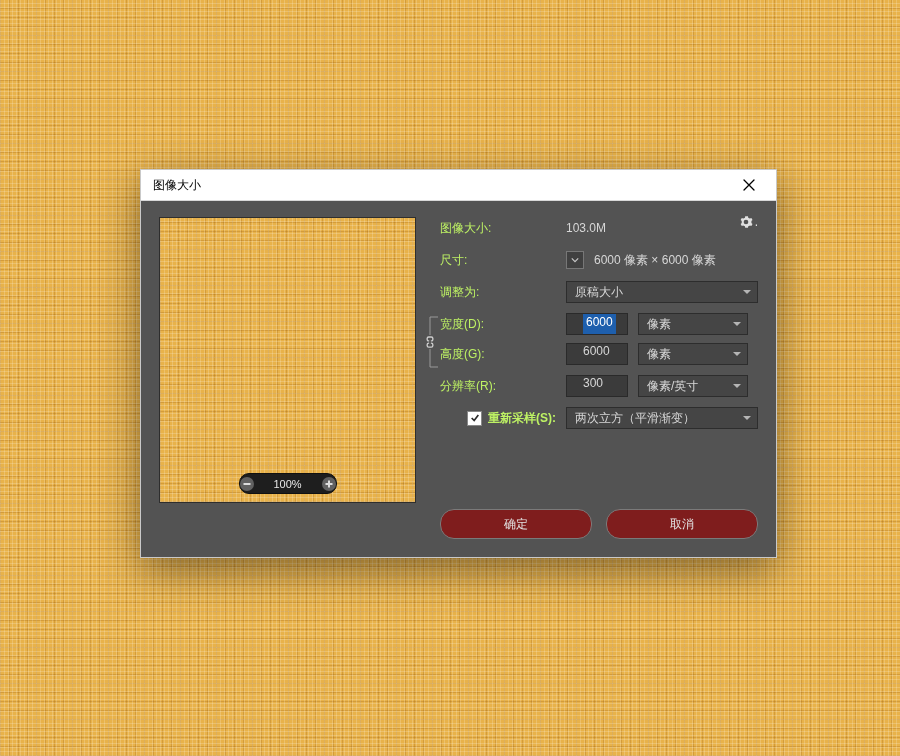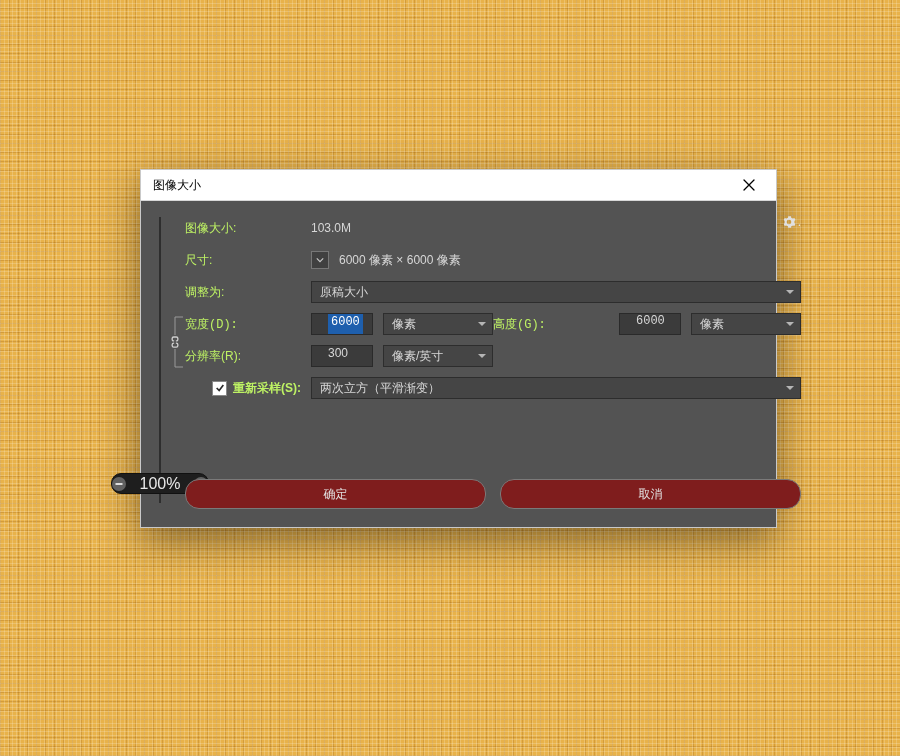--- a/index.html
+++ b/index.html
@@ -99,21 +99,21 @@
     width: 96px;
     height: 19px;
     background: #1e1e1e;
     border: 1px solid #111;
     border-radius: 10px;
     display: flex;
     align-items: center;
     justify-content: space-between;
     padding: 0 0;
     color: #e7e7e7;
-    font-size: 16px;
+    font-size: 11px;
   }
   .zoom-pill .zbtn {
     width: 14px; height: 14px;
     border-radius: 50%;
     background: #616161;
     display: flex; align-items: center; justify-content: center;
     cursor: pointer;
   }
   .zoom-pill .zbtn svg { width: 8px; height: 8px; fill: #ddd; }
   .zoom-pill .zval { flex: 1; text-align: center; }
@@ -227,24 +227,23 @@
     top: 22px;
     width: 14px; height: 14px;
     display: flex; align-items: center; justify-content: center;
     cursor: pointer;
   }
   .link-icon svg { width: 12px; height: 14px; fill: #cfcfcf; }
 
   .wh-block {
     position: relative;
     display: flex;
-    flex-direction: row;
-    gap: 0;
+    flex-direction: column;
+    gap: 8px;
     margin-left: 0;
-    font-family: Liberation Mono, monospace;
   }
 
   
   .cb {
     width: 13px; height: 13px;
     background: #ffffff;
     border: 1px solid #888;
     display: inline-flex;
     align-items: center;
     justify-content: center;

